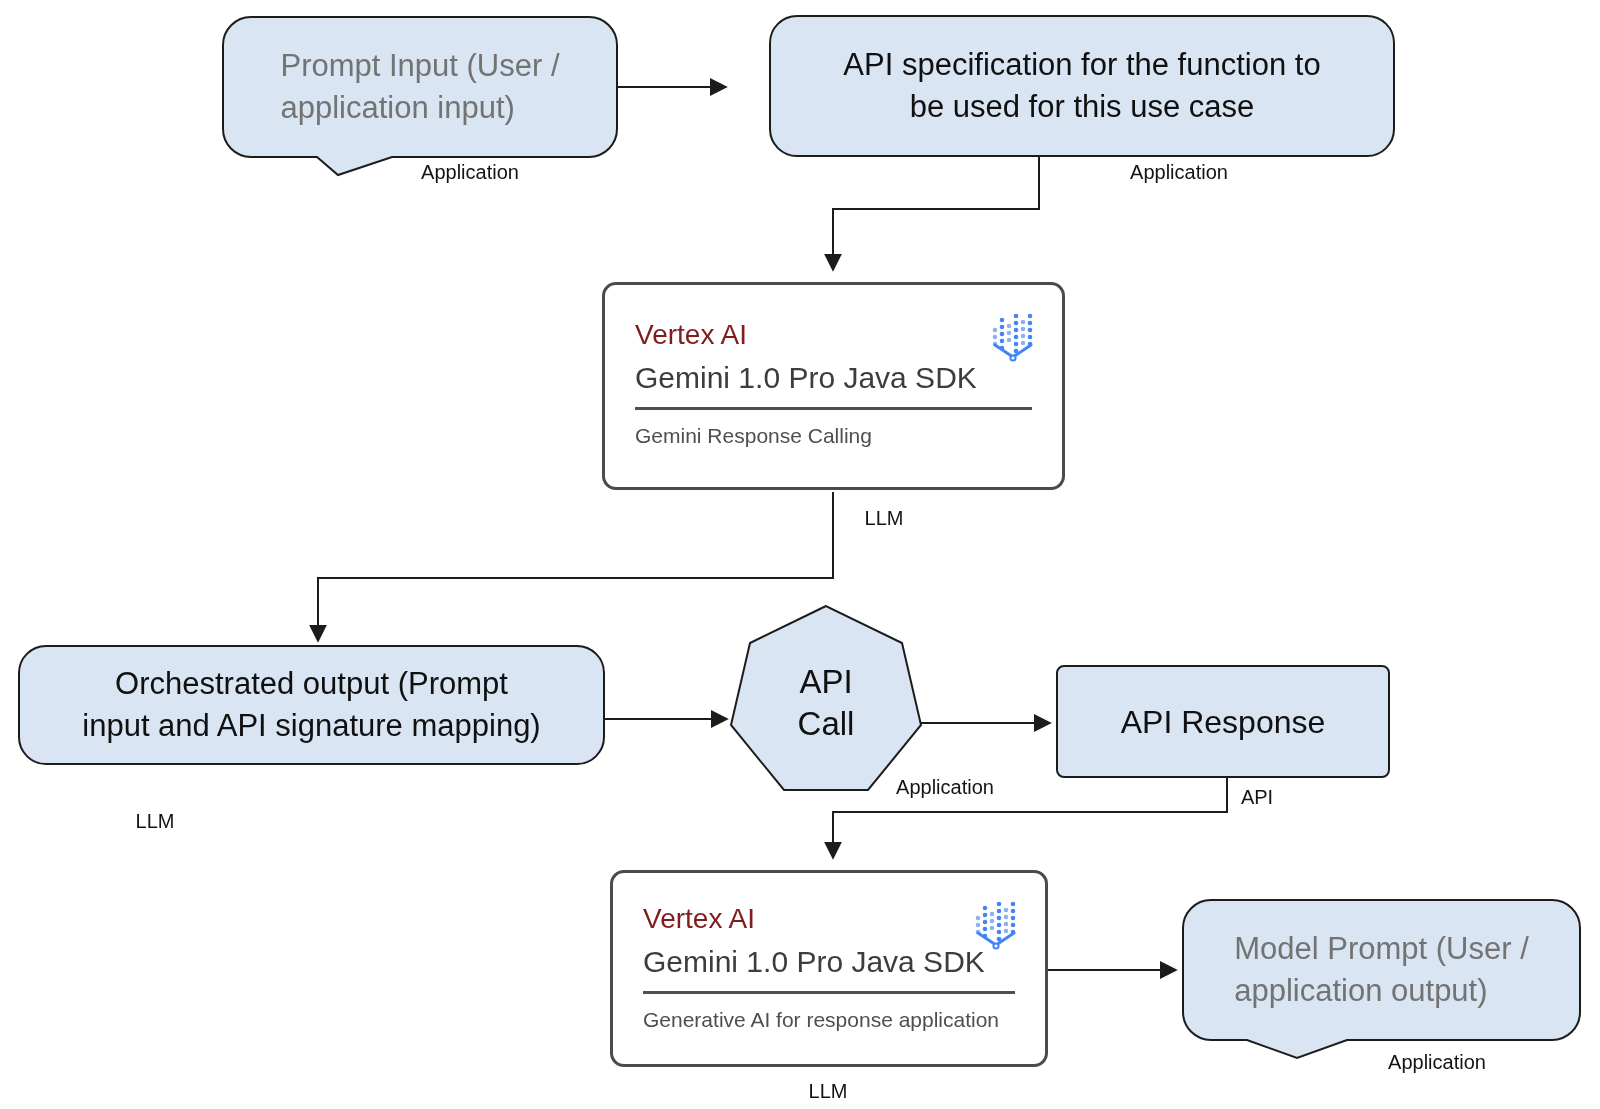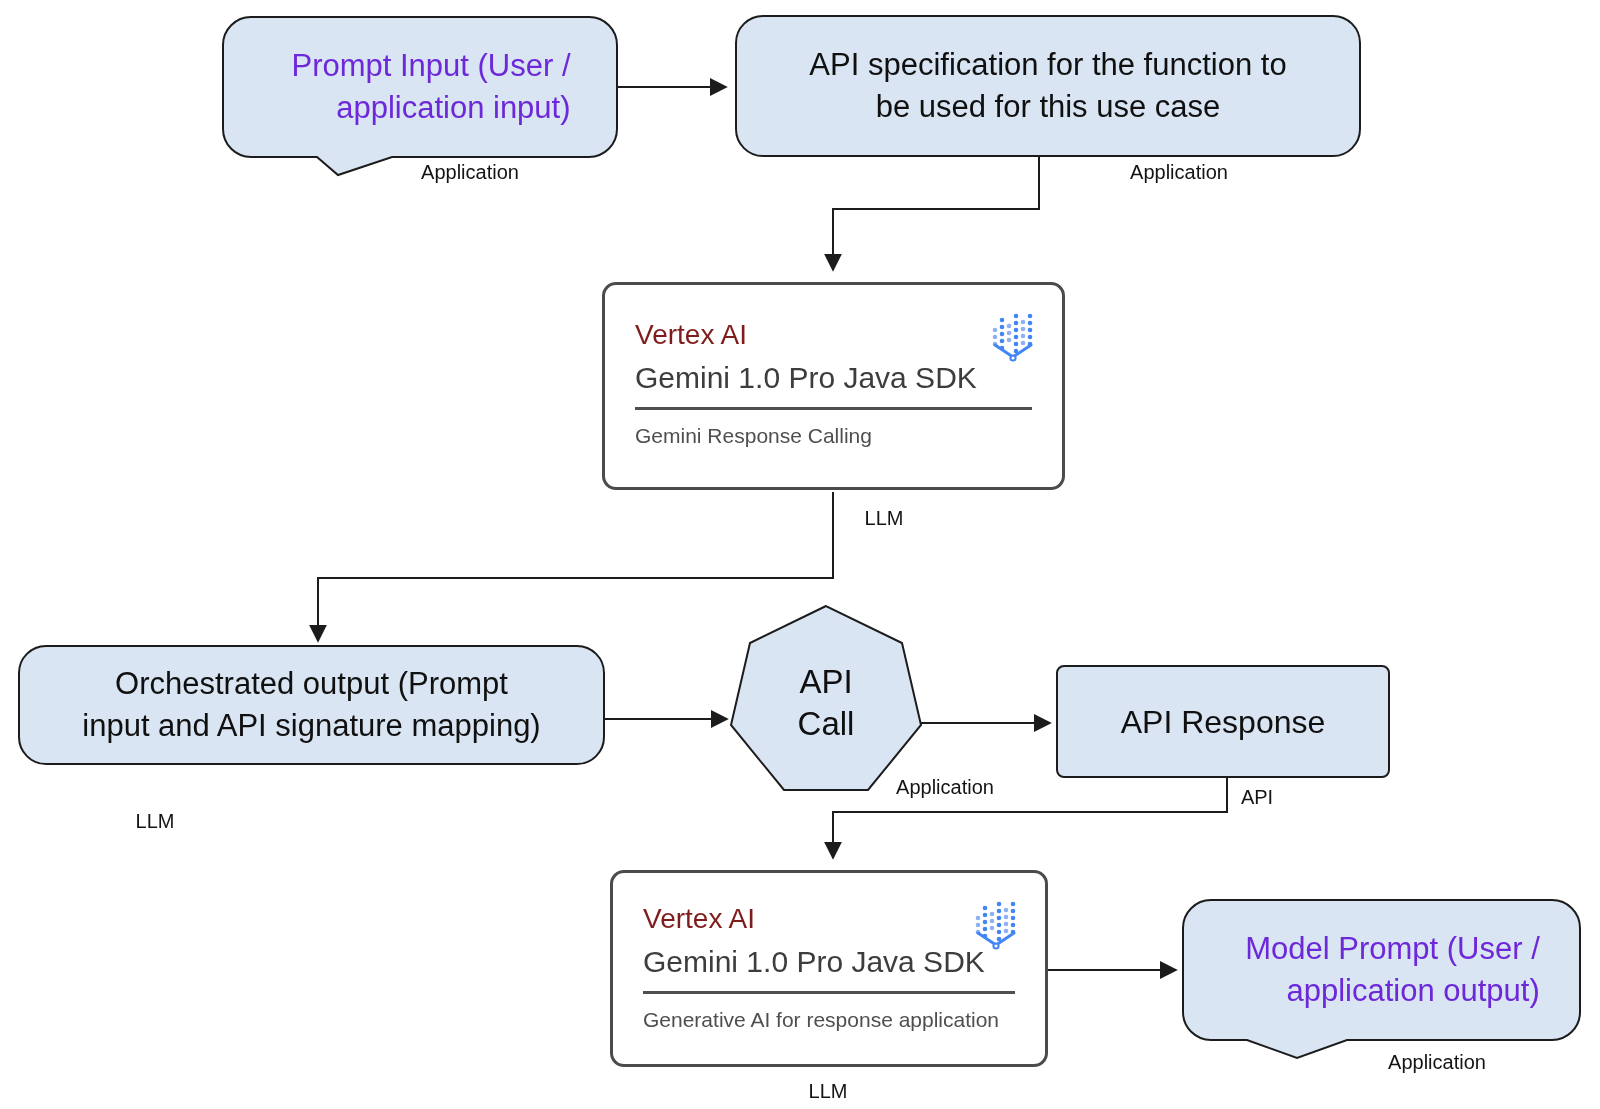--- a/index.html
+++ b/index.html
@@ -3,22 +3,22 @@
 <meta charset="utf-8">
 <style>
   html,body{margin:0;padding:0;background:#ffffff;}
   #canvas{
     position:relative;width:1600px;height:1109px;overflow:hidden;
     font-family:"Liberation Sans", sans-serif;color:#111;background:#ffffff;
   }
   svg.layer{position:absolute;left:0;top:0;}
   .node-text{
     position:absolute;display:flex;align-items:center;justify-content:center;
-    text-align:right;font-size:31px;line-height:42px;color:#6d28d9;
-    white-space:pre-line;pointer-events:none;margin-left:11px;
+    text-align:left;font-size:31px;line-height:42px;color:#737373;
+    white-space:pre-line;pointer-events:none;
   }
   .blue-box{
     position:absolute;background:#d9e5f2;border:2px solid #1c1c1c;border-radius:28px;
     display:flex;align-items:center;justify-content:center;text-align:center;
     font-size:31px;line-height:42px;color:#101010;white-space:pre-line;
     box-sizing:border-box;
   }
   .tag-label{
     position:absolute;transform:translateX(-50%);font-size:20px;color:#141414;
     white-space:nowrap;
@@ -61,21 +61,21 @@
     <path d="M 605 719 H 727" fill="none" stroke="#1c1c1c" stroke-width="2" marker-end="url(#arw)"></path>
     <path d="M 921 723 H 1050" fill="none" stroke="#1c1c1c" stroke-width="2" marker-end="url(#arw)"></path>
     <path d="M 1227 778 V 812 H 833 V 858" fill="none" stroke="#1c1c1c" stroke-width="2" marker-end="url(#arw)"></path>
     <path d="M 1048 970 H 1176" fill="none" stroke="#1c1c1c" stroke-width="2" marker-end="url(#arw)"></path>
   </svg>
 
   <div class="node-text" style="left:223px;top:17px;width:394px;height:140px;">Prompt Input (User /
 application input)</div>
   <div class="tag-label" style="left:470px;top:161px;">Application</div>
 
-  <div class="blue-box" style="left:735px;top:15px;width:626px;height:142px;">API specification for the function to
+  <div class="blue-box" style="left:769px;top:15px;width:626px;height:142px;">API specification for the function to
 be used for this use case</div>
   <div class="tag-label" style="left:1179px;top:161px;">Application</div>
 
   <div class="card" style="left:602px;top:282px;width:463px;height:208px;">
     <p class="product">Vertex AI</p>
     <p class="sdk">Gemini 1.0 Pro Java SDK</p>
     <hr class="divider">
     <p class="caption">Gemini Response Calling</p>
     <span class="vertex-icon">
       <svg width="46" height="52" viewBox="0 0 46 52">

